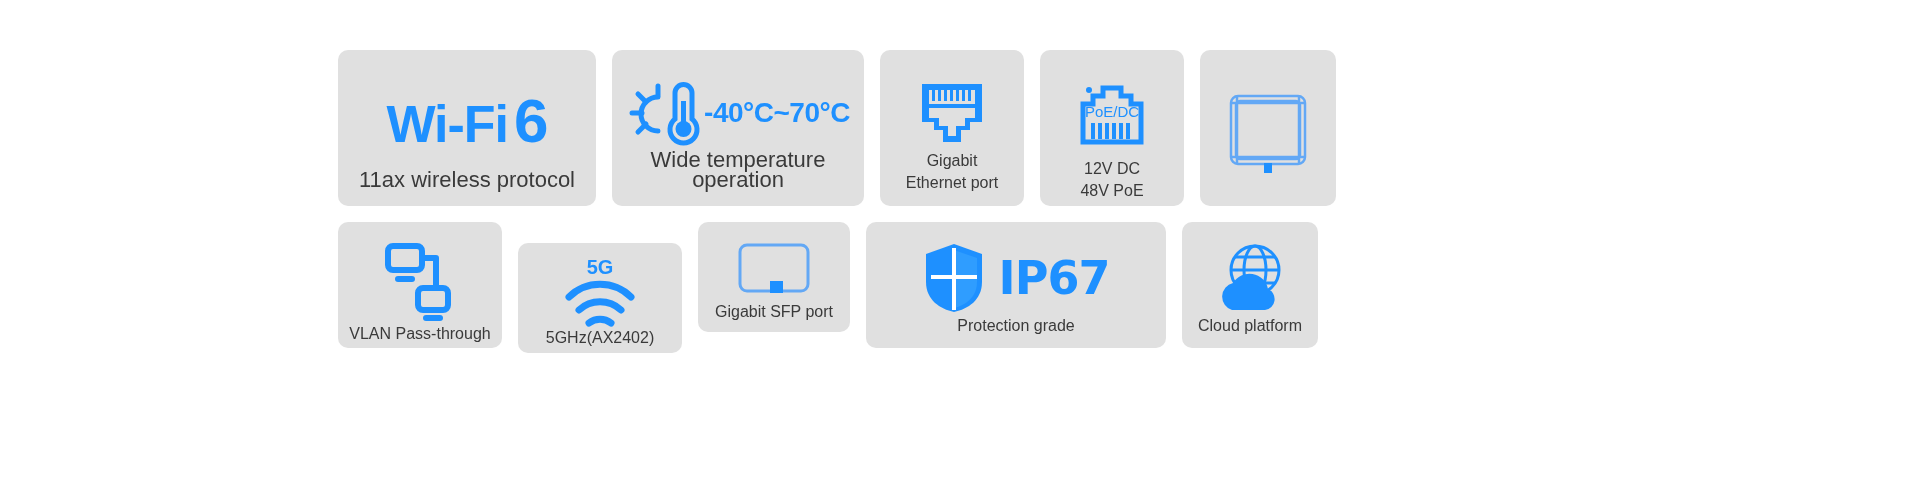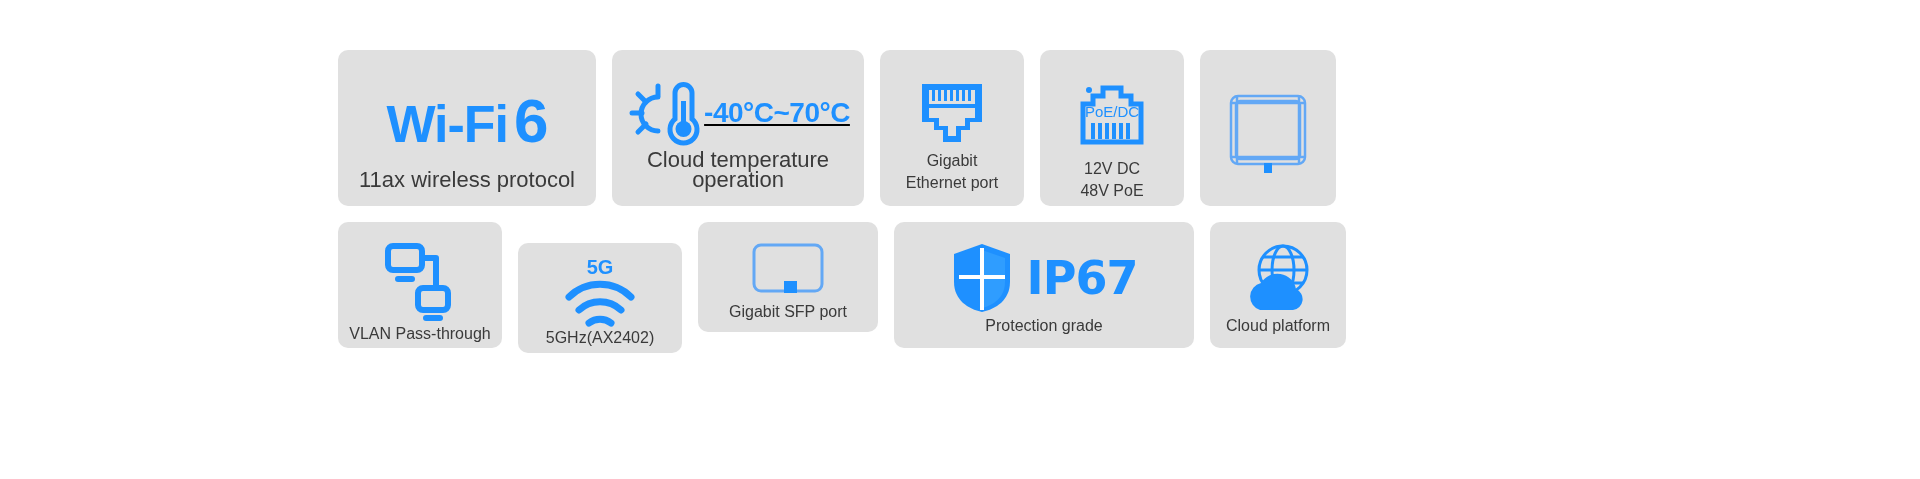--- a/index.html
+++ b/index.html
@@ -55,39 +55,39 @@
   
   .c-wifi6  {width:258px;height:156px;padding:26px 0 16px;}
   .c-temp   {width:252px;height:156px;padding:26px 0 16px;}
   .c-eth    {width:144px;height:156px;padding:26px 0 12px;}
   .c-poe    {width:144px;height:156px;padding:26px 0 12px;gap:10px;}
   .c-case   {width:136px;height:156px;padding:22px 0 12px;}
 
   
   .c-vlan   {width:164px;height:126px;padding:18px 0 12px;}
   .c-5g     {width:164px;height:110px;padding:14px 0 10px;margin-top:21px;}
-  .c-sfp    {width:180px;height:110px;padding:16px 0 10px;}
+  .c-sfp    {width:152px;height:110px;padding:16px 0 10px;}
   .c-ip67   {width:300px;height:126px;padding:18px 0 12px;}
   .c-cloud  {width:136px;height:126px;padding:18px 0 12px;}
 
   .c-wifi6 .label,.c-temp .label{font-size:22px;}
   .c-eth .label,.c-poe .label,.c-case .label{font-size:16px;line-height:22px;}
   .c-vlan .label,.c-5g .label,.c-sfp .label,.c-ip67 .label,.c-cloud .label{font-size:16px;}
 
   
   .wifi6{
     display:flex;align-items:baseline;justify-content:center;
     color:#1e90ff;
     letter-spacing:-1px;
   }
   .wifi6 .w{font-size:52px;font-weight:700;}
   .wifi6 .six{font-size:62px;font-weight:700;margin-left:6px;line-height:0.9;}
 
   
-  .temp-row{display:flex;align-items:center;justify-content:center;gap:2px;text-decoration:underline;}
+  .temp-row{display:flex;align-items:center;justify-content:center;gap:2px;}
   .temp-text{
     color:#1e90ff;font-size:28px;font-weight:700;letter-spacing:-0.5px;
     white-space:nowrap;
   }
   
   .fiveg-wrap{display:flex;flex-direction:column;align-items:center;}
   .fiveg-text{color:#1e90ff;font-size:20px;font-weight:700;line-height:1;margin-bottom:1px;}
 
   
   .ip67-row{display:flex;align-items:center;justify-content:center;gap:14px;}
@@ -130,21 +130,21 @@
               <g stroke="#1e90ff" stroke-width="5" fill="none">
                 <path d="M49 16 a8.5 8.5 0 0 1 17 0 v26 a13.5 13.5 0 1 1 -17 0 z"></path>
               </g>
               <circle cx="57.5" cy="52" r="8" fill="#1e90ff"></circle>
               <rect x="55" y="24" width="5" height="24" fill="#1e90ff"></rect>
             </svg>
           </span>
           <span class="temp-text">-40°C~70°C</span>
         </div>
       </div>
-      <div class="label">Cloud temperature operation</div>
+      <div class="label">Wide temperature operation</div>
     </div>
 
     <div class="card c-eth">
       <div class="icon-wrap">
         <span>
           <svg width="66" height="70" viewBox="0 0 66 70">
             <path d="M3 6 h60 v38 h-12 v8 h-9 v12 h-18 v-12 h-9 v-8 h-12 z" fill="#1e90ff"></path>
             <rect x="10" y="12" width="46" height="14" fill="#e0e0e0"></rect>
             <g fill="#1e90ff">
               <rect x="13" y="12" width="3" height="11"></rect>

